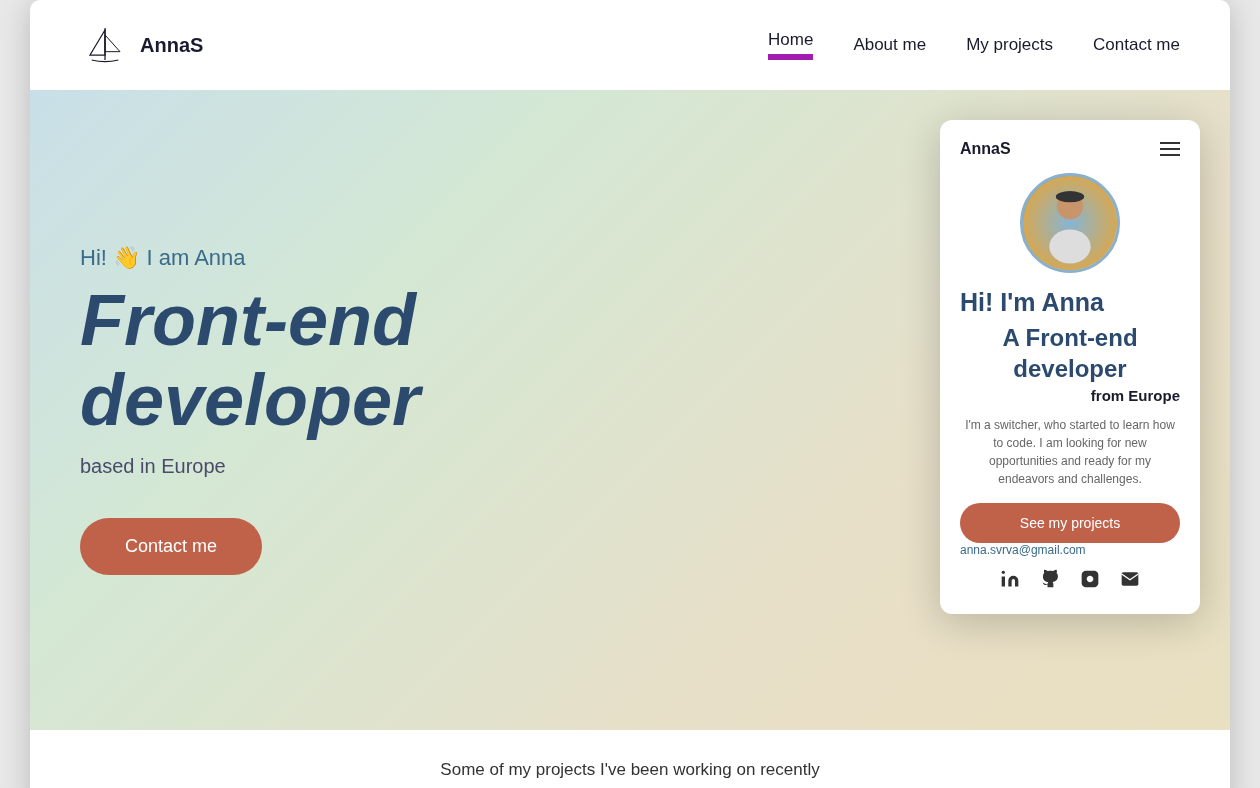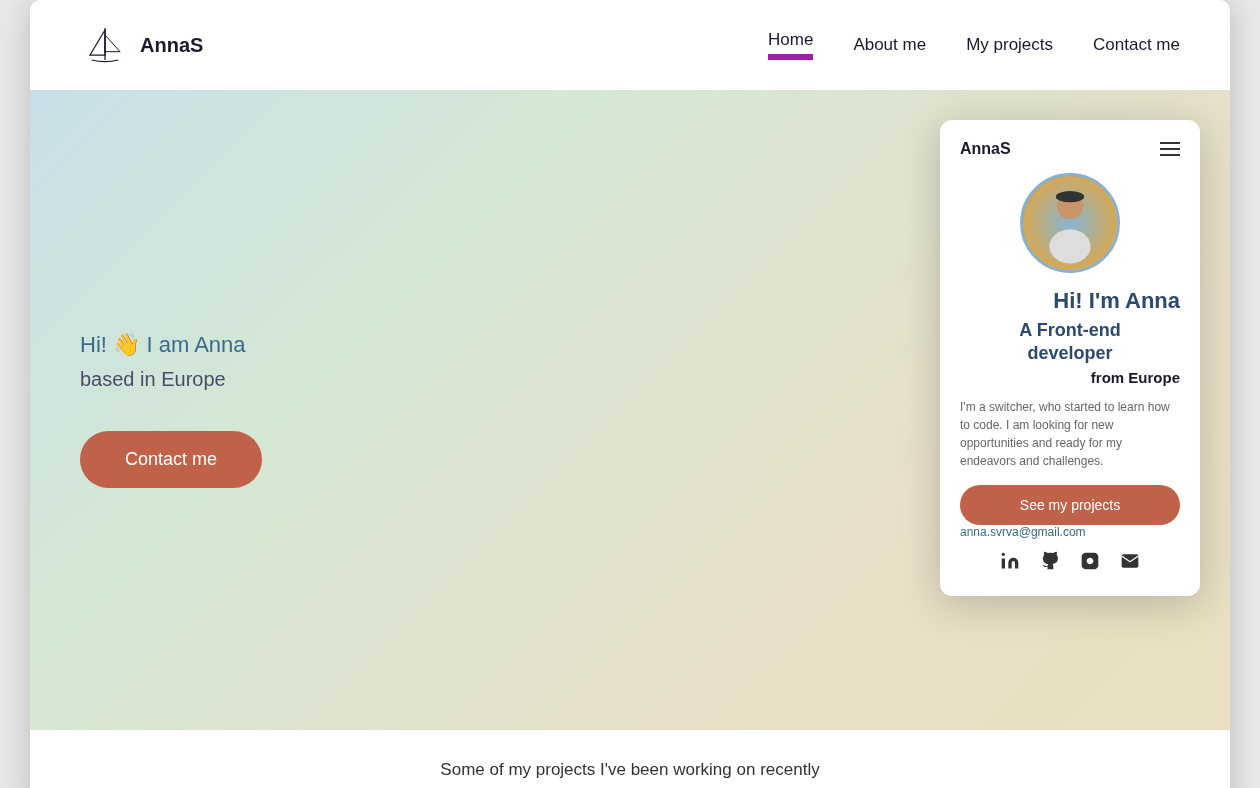--- a/index.html
+++ b/index.html
@@ -178,45 +178,46 @@
       overflow: hidden;
       border: 3px solid #8ab0cc;
       background: linear-gradient(135deg, #6a9ec0 0%, #c8a870 50%, #e8d090 100%);
       display: flex;
       align-items: center;
       justify-content: center;
       font-size: 40px;
     }
 
     .mobile-card-hi {
-      text-align: right;
-      font-size: 22px;
+      text-align: left;
+      font-size: 25px;
       font-weight: 700;
       color: #2c4a6e;
       margin-bottom: 5px;
     }
 
     .mobile-card-role {
       text-align: center;
-      font-size: 18px;
+      font-size: 24px;
       font-weight: 700;
       color: #2c4a6e;
       line-height: 1.3;
     }
 
     .mobile-card-location {
       text-align: right;
       font-size: 15px;
       color: #1a1a2e;
       font-weight: 600;
       margin-top: 3px;
       margin-bottom: 12px;
     }
 
     .mobile-card-bio {
+      text-align: center;
       font-size: 12px;
       color: #666;
       line-height: 1.5;
       margin-bottom: 15px;
     }
 
     .mobile-cta {
       background: #c0614a;
       color: white;
       border: none;
@@ -276,20 +277,21 @@
       <a class="nav-link active">Home</a>
       <a class="nav-link">About me</a>
       <a class="nav-link">My projects</a>
       <a class="nav-link">Contact me</a>
     </div>
   </nav>
 
   <section class="hero">
     <div class="hero-content">
       <div class="hero-greeting">Hi! 👋 I am Anna</div>
+      <h1 class="hero-title">Front-end developer</h1>
       <p class="hero-subtitle">based in Europe</p>
       <button class="hero-cta">Contact me</button>
     </div>
 
     <div class="mobile-card">
       <div class="mobile-card-header">
         <span class="mobile-card-logo">AnnaS</span>
         <div class="mobile-hamburger">
           <span></span>
           <span></span>

